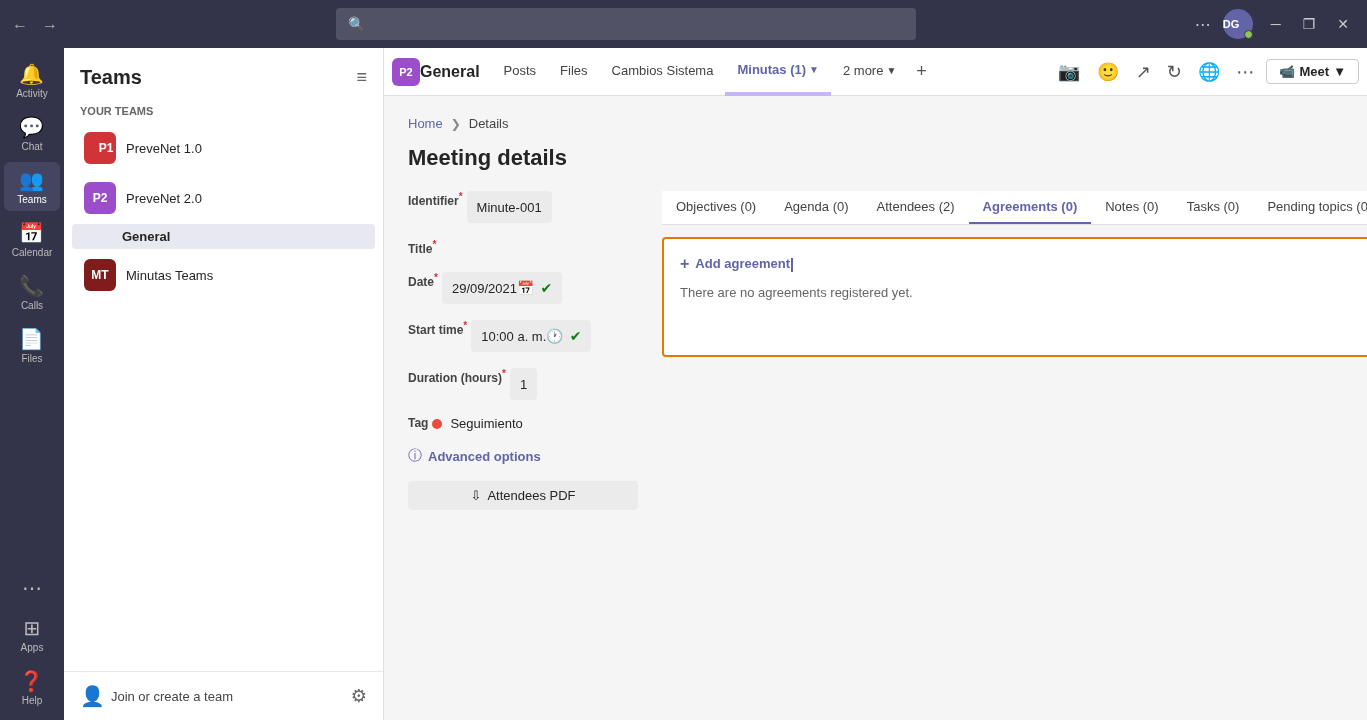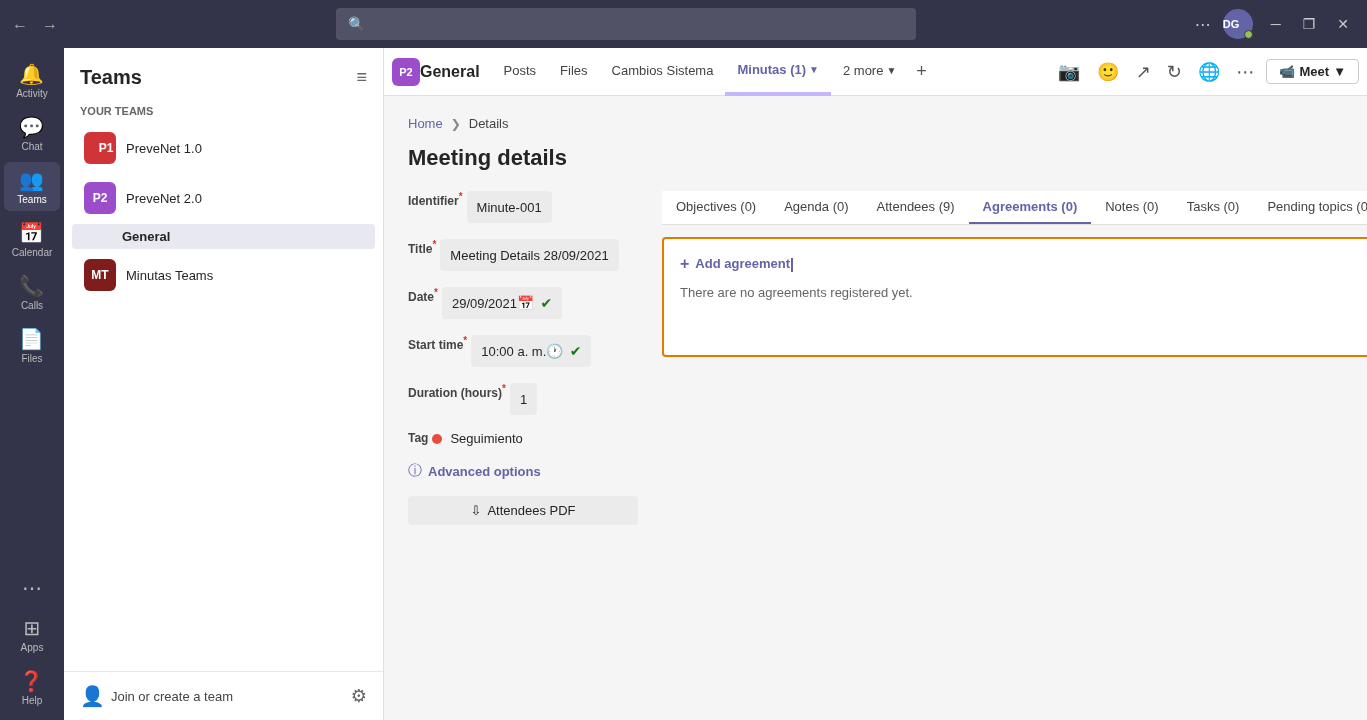--- a/index.html
+++ b/index.html
@@ -466,23 +466,20 @@
               </div>
               <div class="field-input">
                 <span>Minute-001</span>
               </div>
             </div>
 
             <div class="field-group">
               <div class="field-label">
                 <span>Title</span><sup>*</sup>
               </div>
-              <div class="field-input">
-                <span>Meeting  Details 28/09/2021</span>
-              </div>
             </div>
 
             <div class="field-group">
               <div class="field-label">
                 <span>Date</span><sup>*</sup>
               </div>
               <div class="field-input" style="display:flex;justify-content:space-between;align-items:center;">
                 <span>29/09/2021</span>
                 <span style="display:flex;gap:6px;align-items:center;">
                   <span class="field-icon">📅</span>
@@ -536,21 +533,21 @@
           <div class="details-right">
 
             <div class="panel-tabs">
               <div class="panel-tab">
                 <span>Objectives (0)</span>
               </div>
               <div class="panel-tab">
                 <span>Agenda (0)</span>
               </div>
               <div class="panel-tab">
-                <span>Attendees (9)</span>
+                <span>Attendees (2)</span>
               </div>
               <div class="panel-tab active">
                 <span>Agreements (0)</span>
               </div>
               <div class="panel-tab">
                 <span>Notes (0)</span>
               </div>
               <div class="panel-tab">
                 <span>Tasks (0)</span>
               </div>

